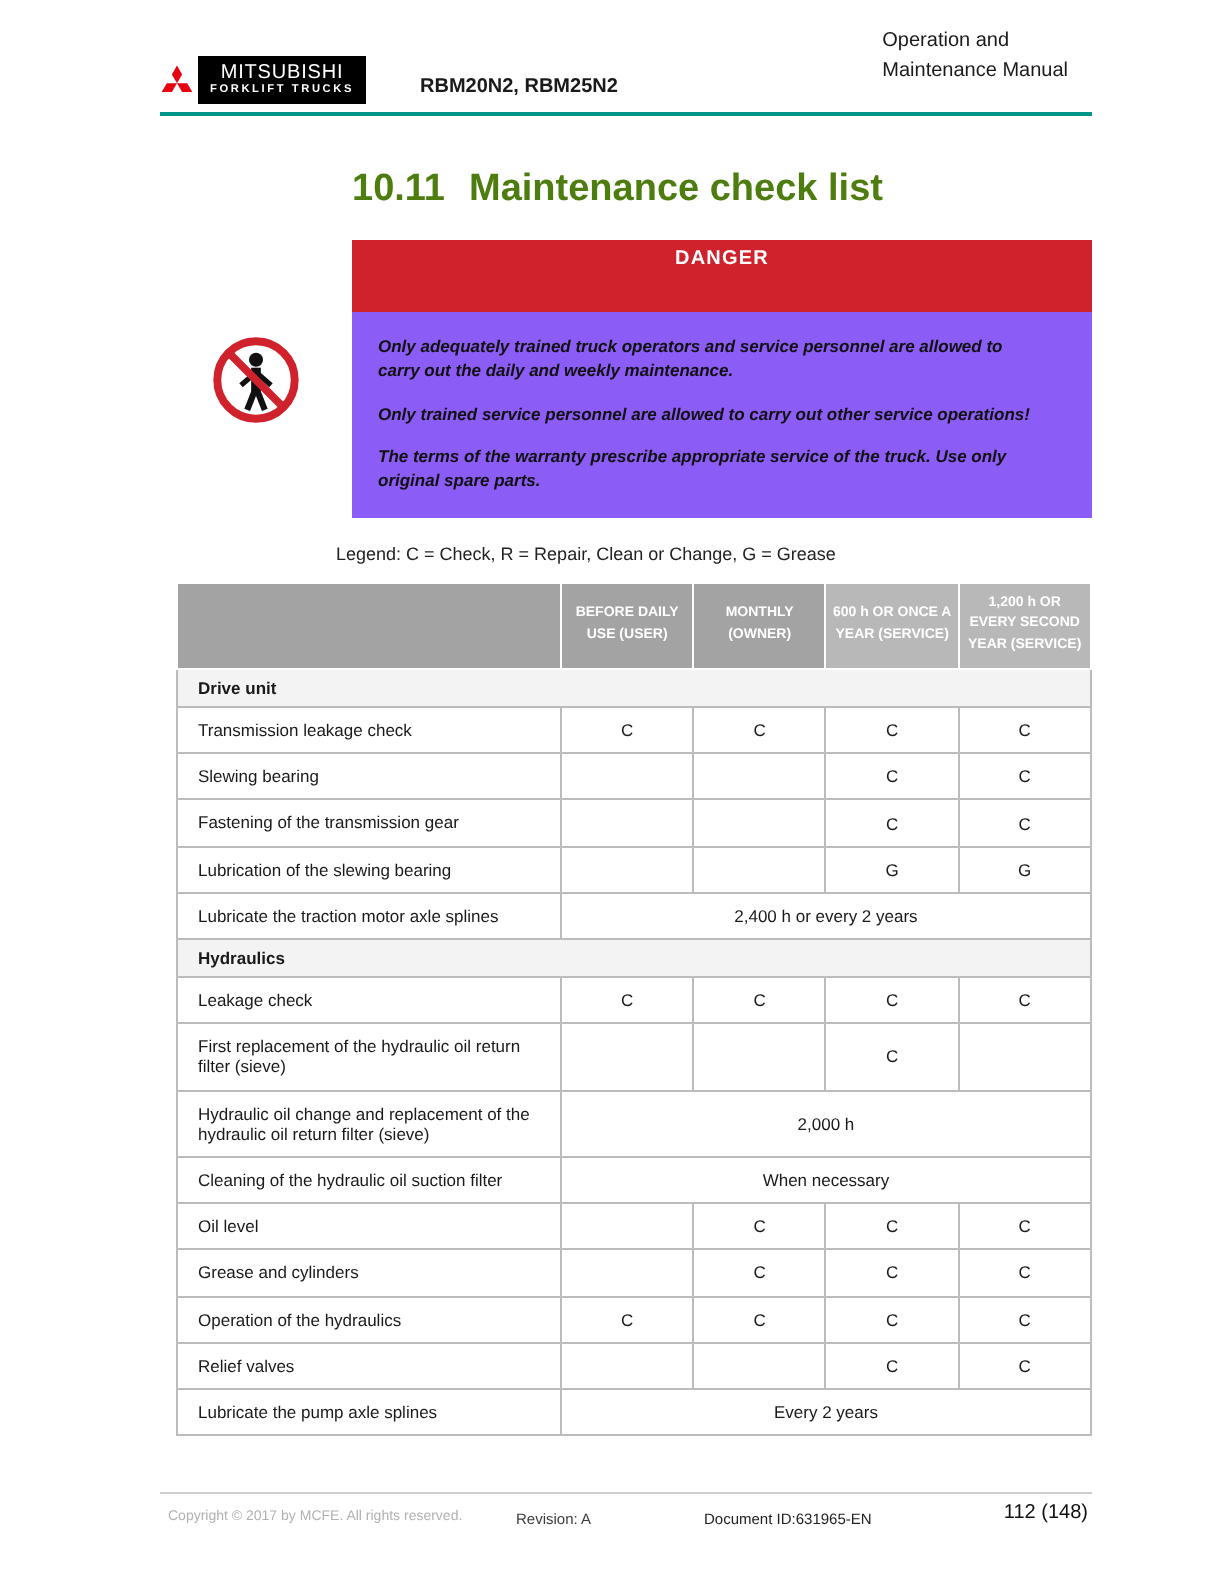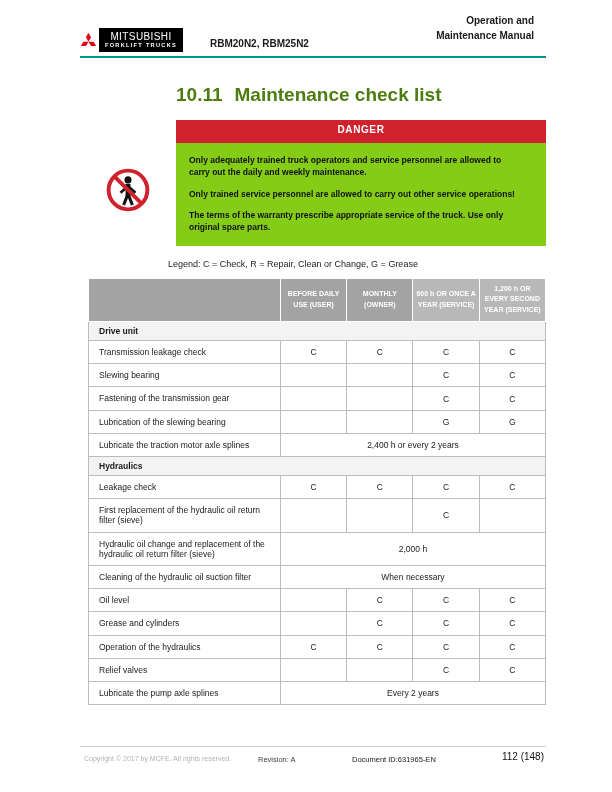--- a/index.html
+++ b/index.html
@@ -14,36 +14,36 @@
   }
 
   
   .header { position:absolute; left:80px; right:66px; top:12px; height:44px; }
   .brand { position:absolute; left:0; top:16px; display:flex; align-items:center; }
   .diamond-svg { width:17px; height:15px; margin-right:2px; }
   .brand-box { background:#000; color:#fff; padding:3px 6px 3px 6px; text-align:center; }
   .brand-name { font-size:10px; font-weight:normal; letter-spacing:0.4px; line-height:1.1; }
   .brand-sub  { font-size:5.6px; font-weight:bold; letter-spacing:1.3px; line-height:1.2; }
   .model { position:absolute; left:130px; top:26px; font-size:10px; font-weight:bold; }
-  .manual-title { position:absolute; right:12px; top:2px; text-align:right; font-size:10px; font-weight:bold; line-height:1.45; }
+  .manual-title { position:absolute; right:12px; top:2px; text-align:left; font-size:10px; font-weight:normal; line-height:1.45; }
   .topline { position:absolute; left:80px; right:66px; top:56px; height:2px; background:#00958a; }
 
   
   .content { position:absolute; left:88px; width:458px; top:84px; }
   .page-title { margin:0 0 14px 88px; font-size:19px; font-weight:bold; color:#4d7c0f; }
   .page-title .num { margin-right:12px; }
 
   .danger-wrap { position:relative; }
   .danger-box { margin-left:88px; }
   .danger-bar {
     background:#d0222c; color:#fff; text-align:center;
     font-size:10px; font-weight:bold; letter-spacing:0.6px;
-    padding:4px 0 8px 0;
+    padding:4px 0 21px 0;
   }
-  .danger-body { background:#84cc16; padding:11px 26px 12px 13px; }
+  .danger-body { background:#8b5cf6; padding:11px 26px 12px 13px;font-style:italic; }
   .danger-body p { margin:0 0 9px 0; font-size:8.5px; font-weight:bold; line-height:1.45; color:#111; }
   .danger-body p:last-child { margin-bottom:0; }
 
   .prohibition { position:absolute; left:18px; top:48px; width:44px; height:44px; }
 
   .legend { margin:13px 0 9px 80px; font-size:9px; color:#222; }
 
   
   table.mtable { width:100%; border-collapse:collapse; table-layout:fixed; }
   col.c-label { width:42%; }

